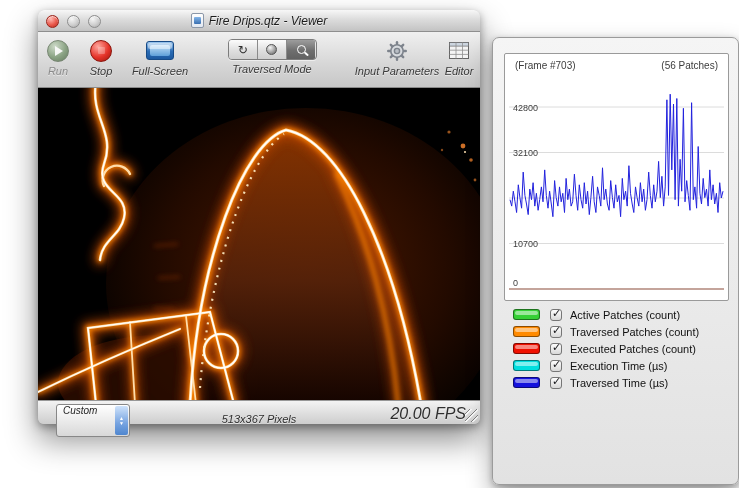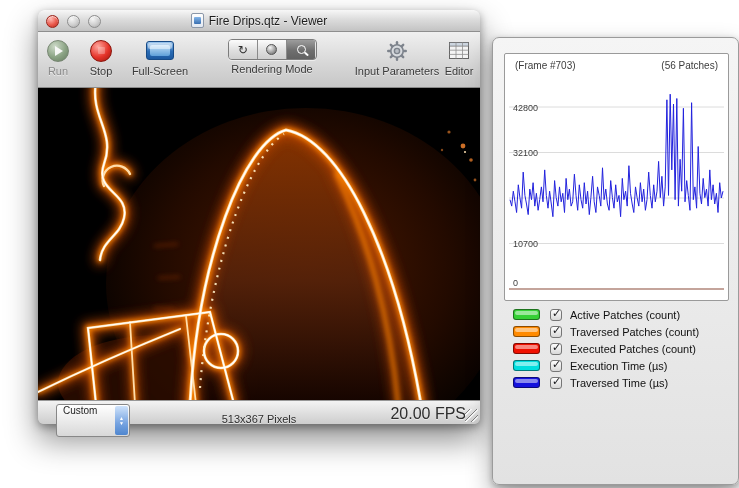--- a/index.html
+++ b/index.html
@@ -1,21 +1,21 @@
 <!DOCTYPE html>
 <html><head>
 <meta charset="utf-8">
 <style>
   html,body{margin:0;padding:0;width:739px;height:488px;overflow:hidden;background:#fff;
     font-family:"Liberation Sans","DejaVu Sans",sans-serif;}
   .stage{position:relative;width:739px;height:488px;background:#fff;}
 
   
   .viewer{position:absolute;left:38px;top:10px;width:442px;height:414px;border-radius:6px;
-    box-shadow:0 16px 32px rgba(0,0,0,.45),0 3px 9px rgba(0,0,0,.35);background:#c9c9c9;}
+    box-shadow:0 16px 32px rgba(0,0,0,.45),0 3px 9px rgba(0,0,0,.35);background:#c9c9c9;font-style:italic;}
   .titlebar{height:21px;border-radius:6px 6px 0 0;border-bottom:1px solid #8e8e8e;
     background:linear-gradient(#f7f7f7,#dcdcdc 45%,#c3c3c3);position:relative;
     display:flex;align-items:center;justify-content:center;}
   .traffic{position:absolute;left:8px;top:5px;display:flex;gap:8px;}
   .light{width:11px;height:11px;border-radius:50%;box-shadow:inset 0 1px 1px rgba(255,255,255,.7);}
   .light.red{background:radial-gradient(circle at 35% 28%,#ffb9b1,#ea594c 55%,#b42a1e);border:1px solid #992319;}
   .light.gray{background:radial-gradient(circle at 35% 28%,#f6f6f6,#cfcfcf 55%,#a5a5a5);border:1px solid #8d8d8d;}
   .title{font-size:12px;color:#1d1d1d;text-shadow:0 1px 0 rgba(255,255,255,.6);
     display:flex;align-items:center;gap:5px;}
   .doc-icon{width:11px;height:13px;background:linear-gradient(#ffffff,#e2e8f1);border:1px solid #8b97a8;
@@ -142,21 +142,21 @@
           <span class="seg">
               <span class="rotate-glyph">↻</span>
             </span>
           <span class="seg">
               <span class="sphere"></span>
             </span>
           <span class="seg selected">
               <span class="mag"></span>
             </span>
         </div>
-        <div class="tb-label" style="margin-top:3px;">Rendering Mode</div>
+        <div class="tb-label" style="margin-top:3px;">Traversed Mode</div>
       </div>
       <div class="tb-item" style="left:311px;width:96px;">
         <div class="tb-icon">
           <svg width="22" height="22" viewBox="0 0 22 22">
             <g stroke="#7d838c" stroke-width="2.4" stroke-linecap="round">
               <line x1="11" y1="2.2" x2="11" y2="19.8"></line>
               <line x1="2.2" y1="11" x2="19.8" y2="11"></line>
               <line x1="4.8" y1="4.8" x2="17.2" y2="17.2"></line>
               <line x1="17.2" y1="4.8" x2="4.8" y2="17.2"></line>
             </g>

